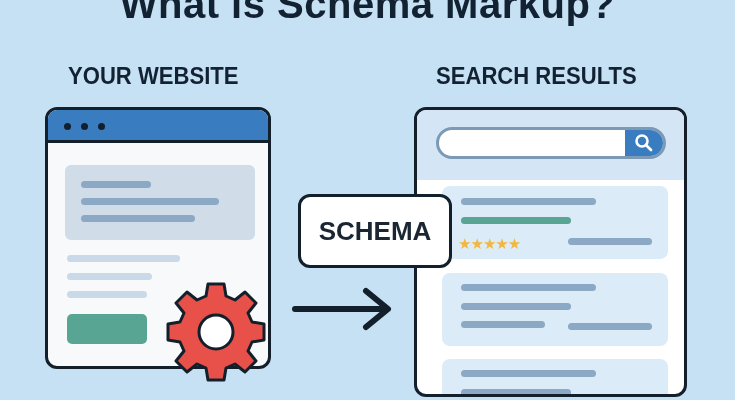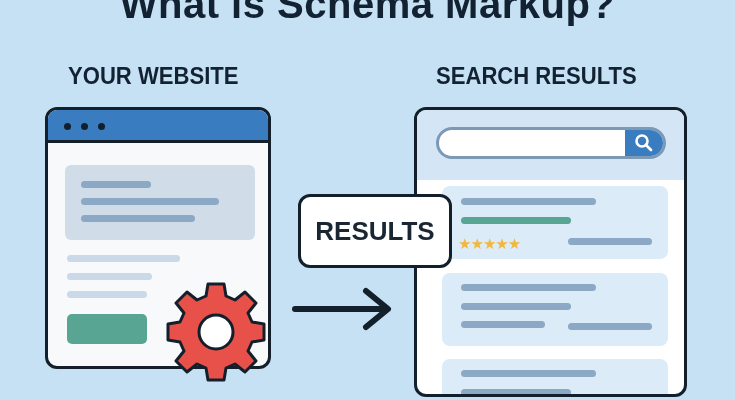--- a/index.html
+++ b/index.html
@@ -83,14 +83,14 @@
     <div class="abs bar" style="left:19px;top:30px;width:110px"></div>
   </div>
 </div>
 
 <svg class="abs" style="left:290px;top:283px" width="110" height="52" viewBox="0 0 110 52">
   <line x1="5" y1="26" x2="96" y2="26" stroke="#13202c" stroke-width="6" stroke-linecap="round"></line>
   <polyline points="76,8 98,26 76,44" fill="none" stroke="#13202c" stroke-width="6" stroke-linecap="round" stroke-linejoin="round"></polyline>
 </svg>
 
 <div class="abs schema">
-  <span>RESULTS</span>
+  <span>SCHEMA</span>
 </div>
 
 </body></html>

